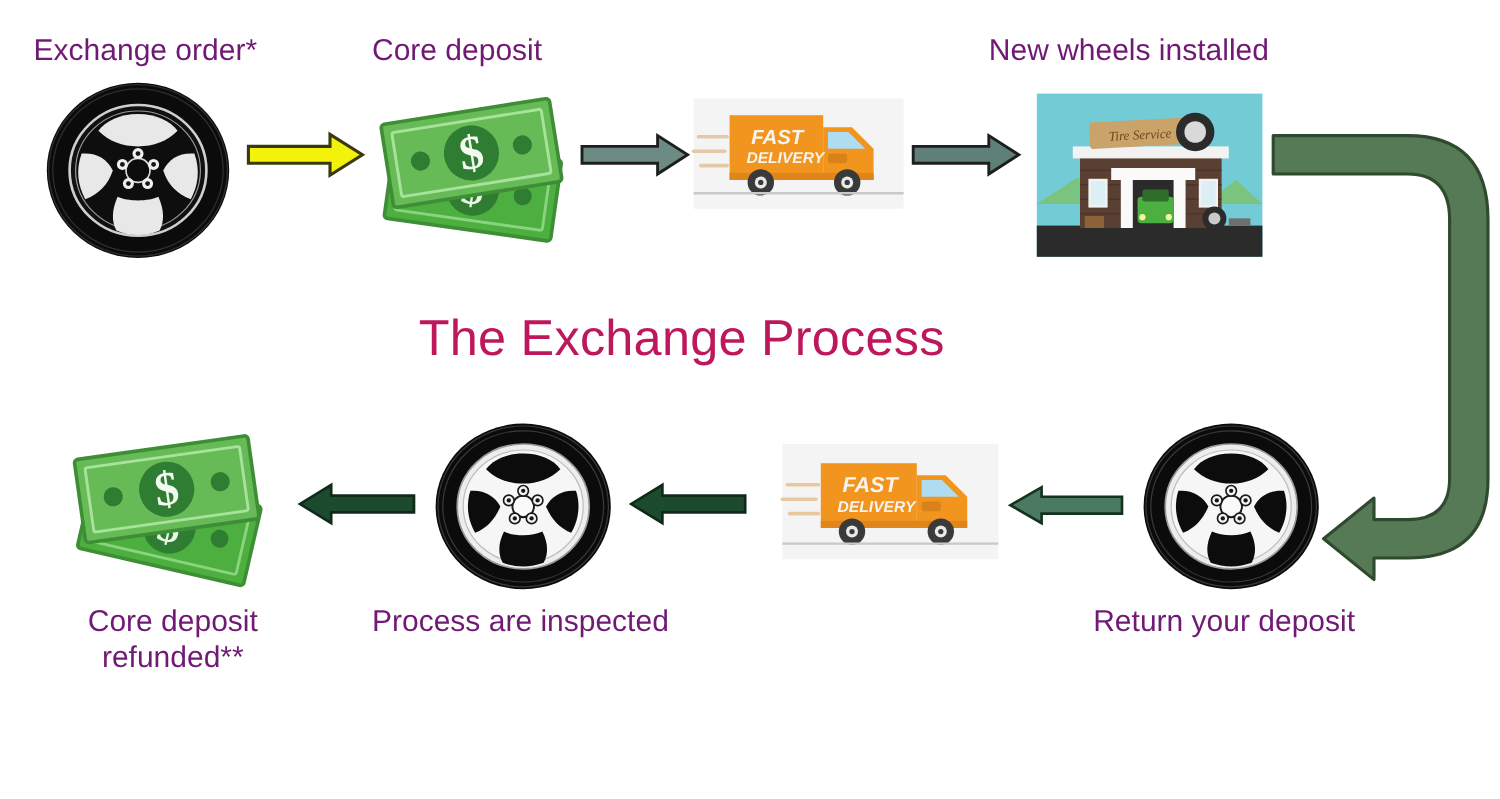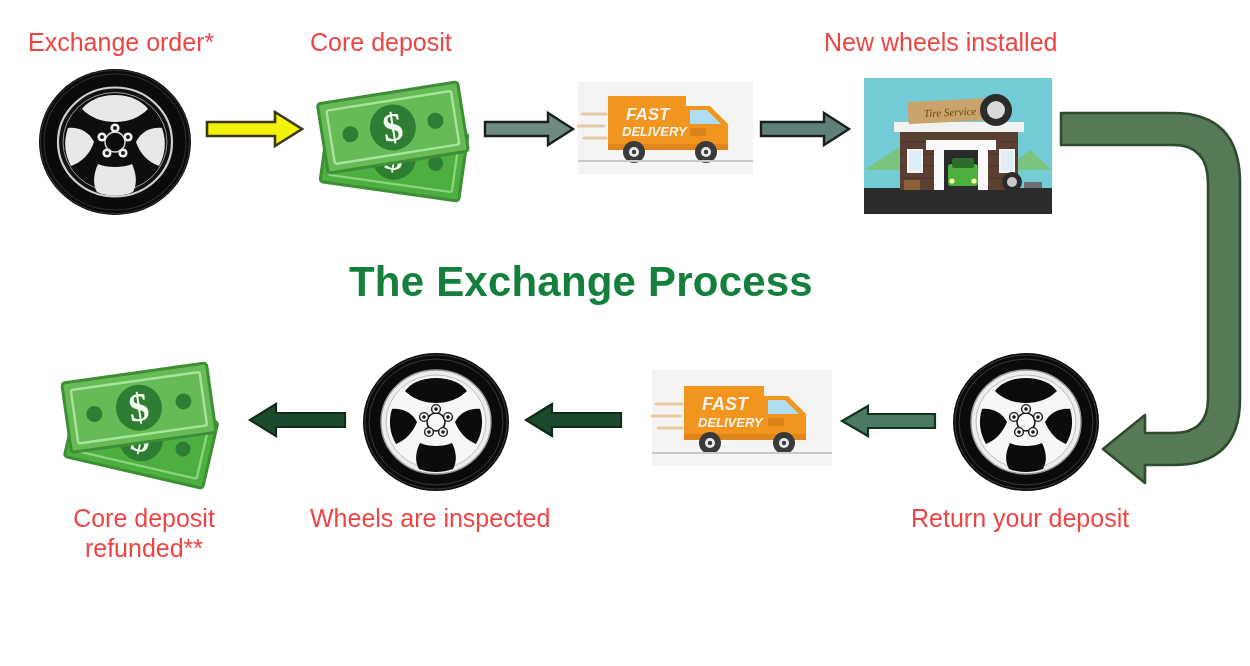--- a/index.html
+++ b/index.html
@@ -1,21 +1,21 @@
 <!DOCTYPE html>
 <html><head>
 <meta charset="utf-8">
 <style>
   html,body{margin:0;padding:0;background:#fff;}
   body{width:1250px;height:666px;position:relative;overflow:hidden;
        font-family:"Liberation Sans","DejaVu Sans",sans-serif;color:#1a1a1a;}
   .stage{position:absolute;inset:0;}
-  .lbl{position:absolute;font-size:25px;line-height:1.18;color:#ef4444;white-space:pre;}
+  .lbl{position:absolute;font-size:25px;line-height:1.18;color:#701a75;white-space:pre;}
   .lbl.c{text-align:center;}
-  .title{position:absolute;font-size:42px;font-weight:bold;color:#15803d;letter-spacing:.2px;white-space:nowrap;}
+  .title{position:absolute;font-size:42px;font-weight:normal;color:#be185d;letter-spacing:.2px;white-space:nowrap;}
   .note{position:absolute;font-size:14.5px;color:#2b2b2b;line-height:1.75;white-space:pre;}
   svg{display:block;overflow:visible;}
   .box{position:absolute;}
 </style>
 </head>
 <body>
 
 <div class="stage">
 
   <div class="lbl" style="left:28px;top:28px;">Exchange order*</div>
@@ -296,21 +296,21 @@
           <circle cx="86" cy="65" r="1.8"></circle>
         <circle cx="81" cy="80" r="1.8"></circle>
           <circle cx="67" cy="80" r="1.8"></circle>
         <circle cx="62" cy="65" r="1.8"></circle>
       </g>
     </svg>
   </div>
 
   <div class="lbl c" style="left:36px;top:504px;width:216px;">Core deposit
 refunded**</div>
-  <div class="lbl" style="left:310px;top:504px;">Wheels are inspected</div>
+  <div class="lbl" style="left:310px;top:504px;">Process are inspected</div>
   <div class="lbl" style="left:911px;top:504px;">Return your deposit</div>
 
   <div class="note" style="left:30px;top:595px;">
     <div>
       
     </div>
     
   </div>
 
   <div class="note" style="left:858px;top:595px;">

